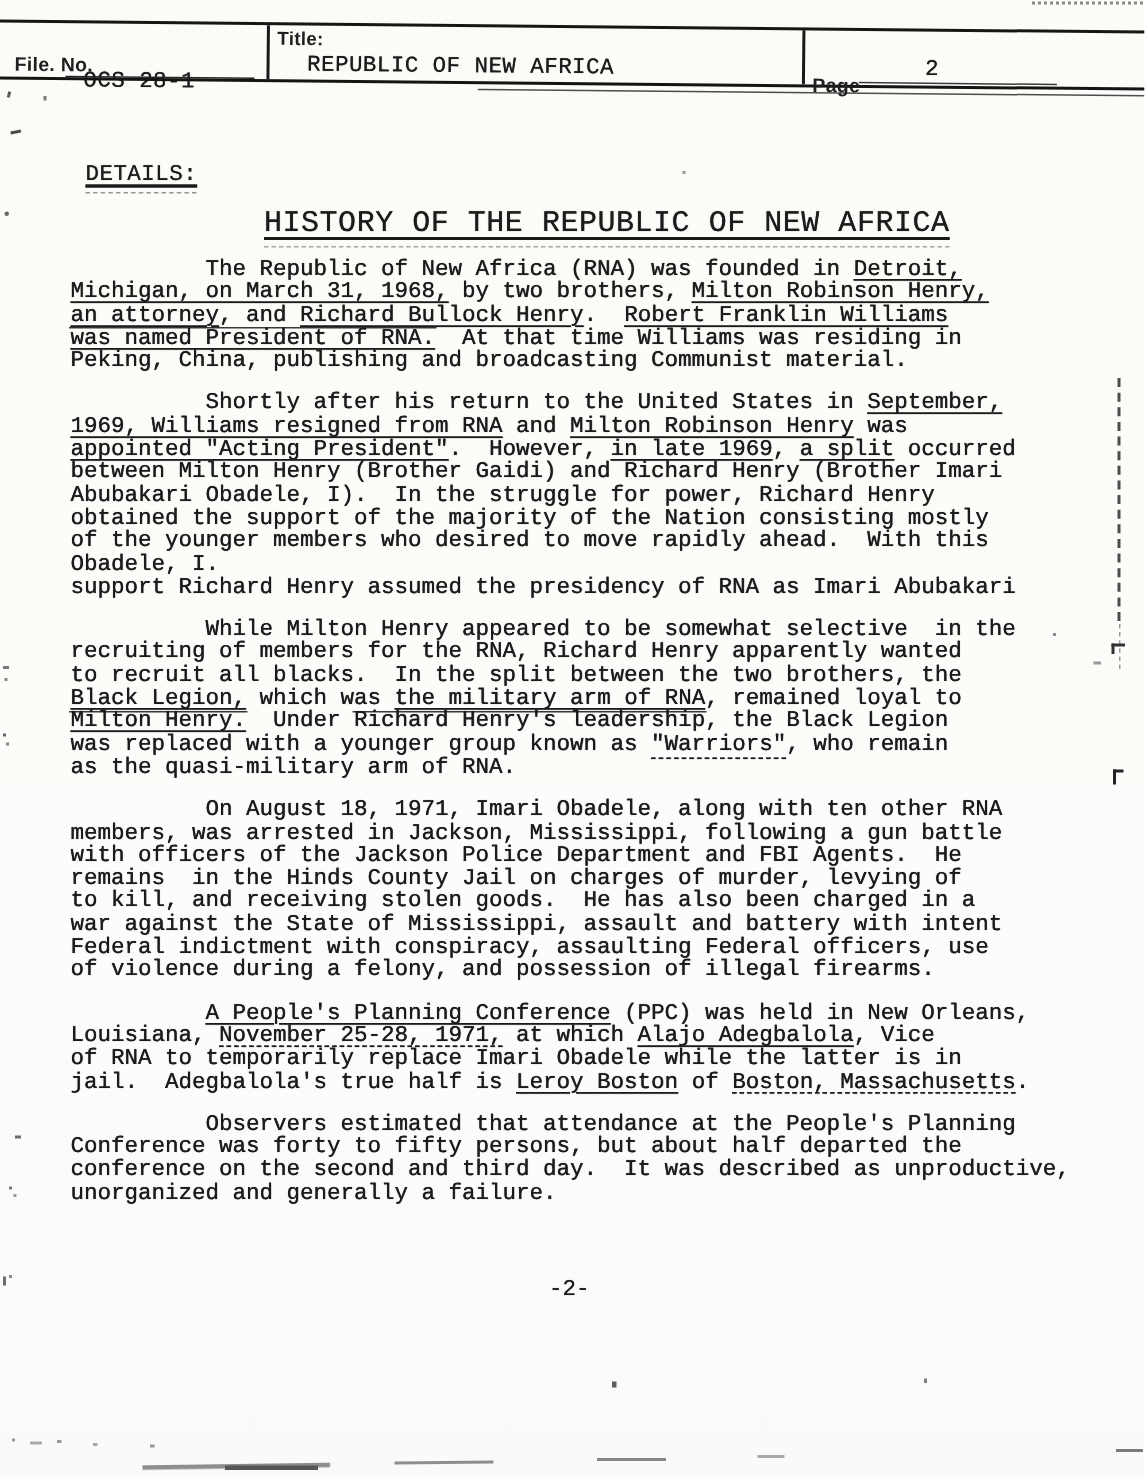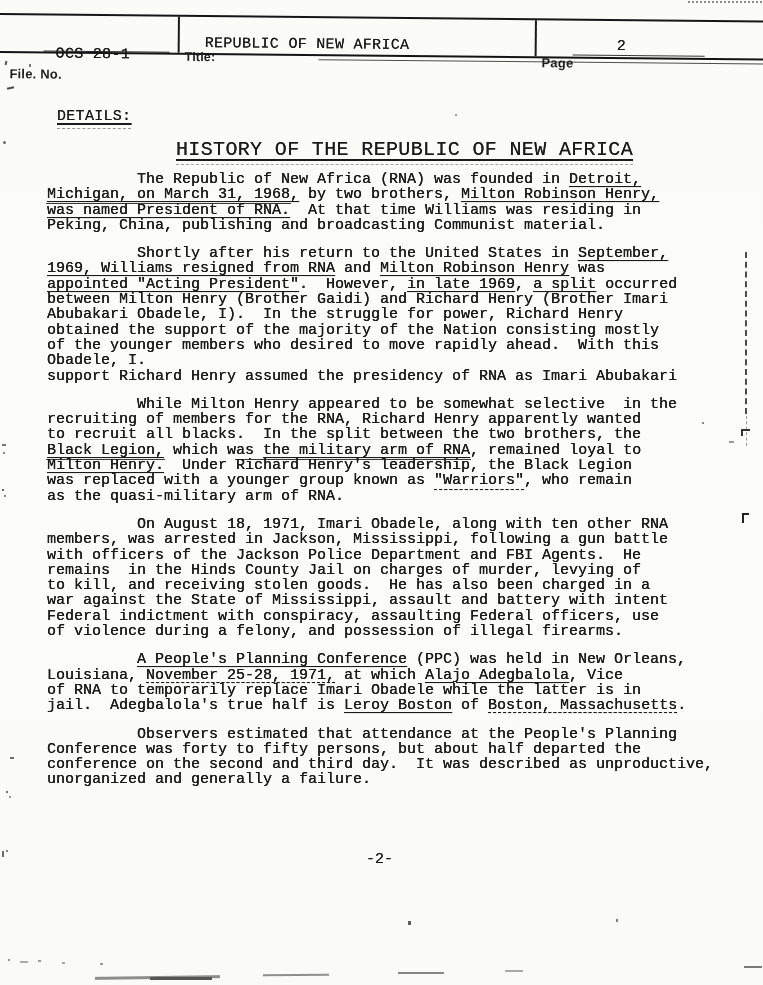--- a/index.html
+++ b/index.html
@@ -11,21 +11,21 @@
     font-family:"Liberation Mono", monospace; color:var(--ink);
   }
   
   .hdr {
     position:absolute; left:-8px; right:-8px; top:13px; height:40px;
     border-top:2.2px solid #161616; border-bottom:2.6px solid #141414;
     transform:rotate(0.55deg); transform-origin:0 0;
   }
   .hdr .vdiv { position:absolute; top:0; bottom:0; width:2px; background:#1a1a1a; }
   .hdr .ghost-bottom { position:absolute; left:42%; right:-4px; bottom:-6px; border-top:1.2px solid #4d4d4d; }
-  .hdr .lbl { position:absolute; font-family:"Liberation Sans", sans-serif; font-size:13px; font-weight:600; letter-spacing:.2px; color:#1f1f1f;margin-top:31px; }
+  .hdr .lbl { position:absolute; font-family:"Liberation Sans", sans-serif; font-size:13px; font-weight:600; letter-spacing:.2px; color:#1f1f1f; }
   .hdr .typed { position:absolute; font-family:"Liberation Mono", monospace; font-size:15px; letter-spacing:.3px; font-weight:400;
                 text-shadow:0 0 .5px rgba(10,10,10,.9); white-space:pre; }
   .hdr .rule { position:absolute; border-top:1.6px solid #242424; height:0; }
   
   .doc {
     position:absolute; left:47px; top:172px; width:700px;
     font-size:15px; line-height:15.3px; letter-spacing:0;
     text-shadow:0 0 .5px rgba(10,10,10,.85), .2px .2px .4px rgba(35,35,35,.45);
   }
   .para { margin-bottom:13px; }
@@ -68,32 +68,33 @@
     <div class="vdiv" style="left:543px;"></div>
     <div class="ghost-bottom"></div>
 
     <span class="lbl" style="left:18px; top:20px;">File. No.</span>
     <span class="typed" style="left:64px; top:30px;">OCS 28-1</span>
     <div class="rule" style="left:52px; width:126px; top:35px;"></div>
 
     <span class="lbl" style="left:193px; top:2px; font-size:12.5px;">Title:</span>
     <span class="typed" style="left:213px; top:18px;">REPUBLIC OF NEW AFRICA</span>
 
-    <span class="lbl" style="left:550px; top:4px;">Page</span>
+    <span class="lbl" style="left:550px; top:29px;">Page</span>
     <span class="typed" style="left:625px; top:17px;">2</span>
     <div class="rule" style="left:581px; width:132px; top:34px; border-top-color:#3b3b3b;"></div>
   </div>
 
   <span class="details">DETAILS:</span>
   <span class="heading">HISTORY OF THE REPUBLIC OF NEW AFRICA</span>
 
   <div class="doc">
       <div class="para">
         <div class="line"><span>          The Republic of New Africa (RNA) was founded in </span><span class="seg-u">Detroit,</span></div>
         <div class="line"><span class="seg-u">Michigan, on March 31, 1968,</span><span> by two brothers, </span><span class="seg-u">Milton Robinson Henry,</span></div>
+        <div class="line"><span class="seg-u">an attorney</span><span>, and </span><span class="seg-u">Richard Bullock Henry</span><span>.  </span><span class="seg-u">Robert Franklin Williams</span></div>
         <div class="line"><span class="seg-uo">was named President of RNA.</span><span>  At that time Williams was residing in</span></div>
         <div class="line"><span>Peking, China, publishing and broadcasting Communist material.</span></div>
       </div>
       <div class="para">
         <div class="line"><span>          Shortly after his return to the United States in </span><span class="seg-u">September,</span></div>
         <div class="line"><span class="seg-u">1969, Williams resigned from RNA</span><span> and </span><span class="seg-u">Milton Robinson Henry</span><span> was</span></div>
         <div class="line"><span class="seg-u">appointed "Acting President"</span><span>.  However, </span><span class="seg-u">in late 1969</span><span>, </span><span class="seg-u">a split</span><span> occurred</span></div>
         <div class="line"><span>between Milton Henry (Brother Gaidi) and Richard Henry (Brother Imari</span></div>
         <div class="line"><span>Abubakari Obadele, I).  In the struggle for power, Richard Henry</span></div>
         <div class="line"><span>obtained the support of the majority of the Nation consisting mostly</span></div>

